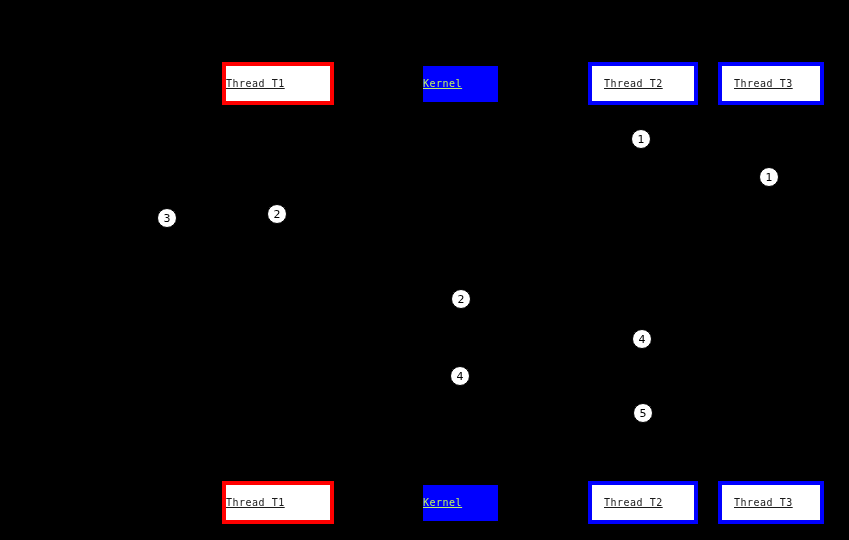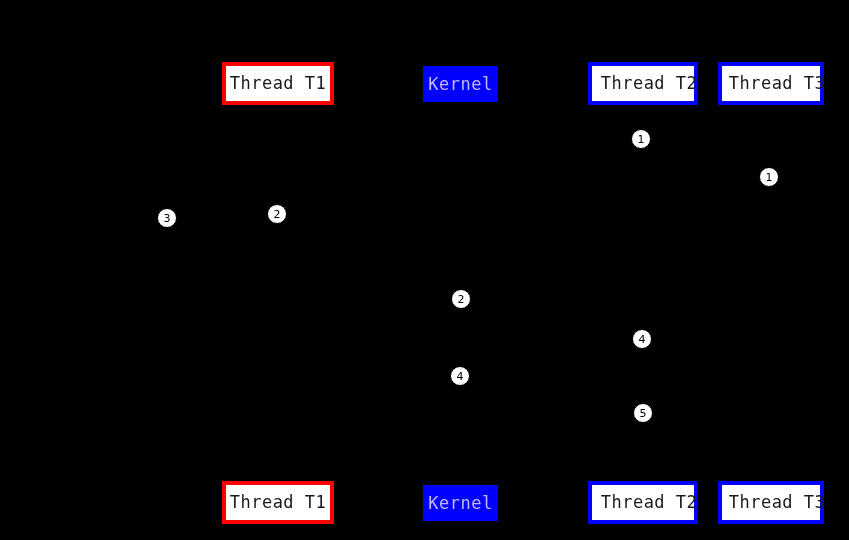--- a/index.html
+++ b/index.html
@@ -25,38 +25,38 @@
     top: 105px;
     height: 376px;
   }
 
   
   .pbox {
     position: absolute;
     box-sizing: border-box;
     display: flex;
     align-items: center;
-    justify-content: center;
     height: 43px;
-    font-size: 17px;
+    font-size: 10px;
     letter-spacing: 0.5px;
     white-space: nowrap;
     line-height: 1;
+    text-decoration: underline;
   }
   .pbox.bordered {
     background: #ffffff;
     color: #1a1a1a;
     border-style: solid;
     border-width: 4px;
   }
   .pbox.red    { border-color: #ff0000; }
   .pbox.blue   { border-color: #0000ff; padding-left: 12px; }
   .pbox.filled {
     background: #0000ff;
-    color: #c4b5fd;
+    color: #bef264;
     border: 0;
     height: 36px;
   }
 
   
   .badge {
     position: absolute;
     width: 20px;
     height: 20px;
     border-radius: 50%;

